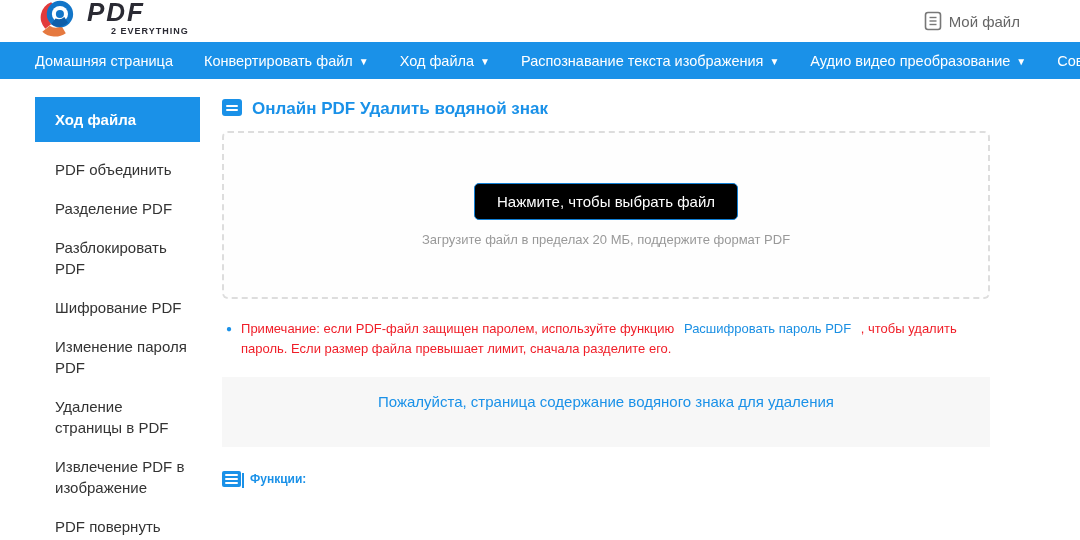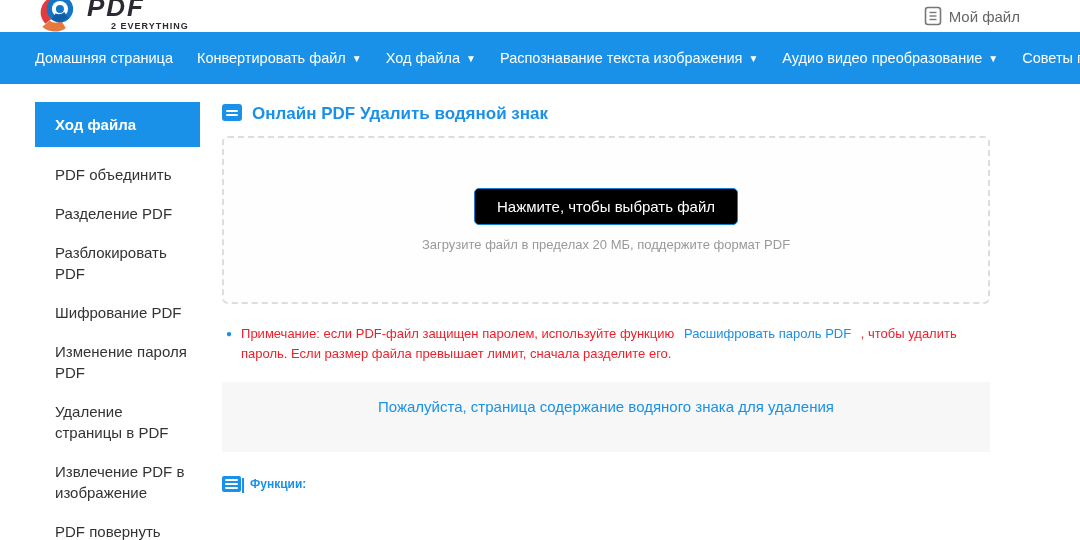--- a/index.html
+++ b/index.html
@@ -1,32 +1,32 @@
 <!DOCTYPE html>
 <html lang="ru"><head>
 <meta charset="utf-8">
 <style>
   * { margin: 0; padding: 0; box-sizing: border-box; }
   html, body { width: 1080px; height: 540px; overflow: hidden; background: #fff;
     font-family: "Liberation Sans", "DejaVu Sans", sans-serif; }
 
   
-  .topbar { height: 32px; background: #fff; display: flex; align-items: center;
+  .topbar { height: 42px; background: #fff; display: flex; align-items: center;
     justify-content: space-between; padding: 0 60px 0 35px; gap: 8px; }
   .logo { display: flex; align-items: center; margin-top: -8px; }
   .logo-mark { width: 44px; height: 44px; margin-right: 8px; }
   .logo-txt { display: flex; flex-direction: column; line-height: 1; }
   .logo-word { font-size: 26px; font-weight: bold; font-style: italic; color: #2a2a33; letter-spacing: 2px; }
   .logo-sub { font-size: 9px; font-weight: bold; color: #2a2a33; letter-spacing: 1px; margin-top: 2px; margin-left: 24px; }
   .myfile { display: flex; align-items: center; gap: 7px; color: #666; font-size: 15px; cursor: pointer; }
   .myfile svg { display: block; }
 
   
-  .nav { height: 52px; background: #1a91e8; display: flex; align-items: center;
-    padding: 0 20px 0 35px; gap: 24px; }
+  .nav { height: 37px; background: #1a91e8; display: flex; align-items: center;
+    padding: 0 20px 0 35px; gap: 31px; }
   .nav-item { color: #fff; font-size: 14.5px; display: flex; align-items: center; gap: 6px;
     cursor: pointer; white-space: nowrap; }
   .nav-caret { font-size: 10px; line-height: 1; position: relative; top: 1px; }
 
   
   .page { display: flex; padding: 18px 0 0 35px; }
   .sidebar { width: 165px; flex: none; }
   .side-item { font-size: 15px; color: #333; padding: 9px 10px 9px 20px; line-height: 21px; cursor: pointer; }
   .side-item.active { background: #1a91e8; color: #fff; font-weight: bold; padding: 12px 10px 12px 20px; margin-bottom: 8px; }
 

